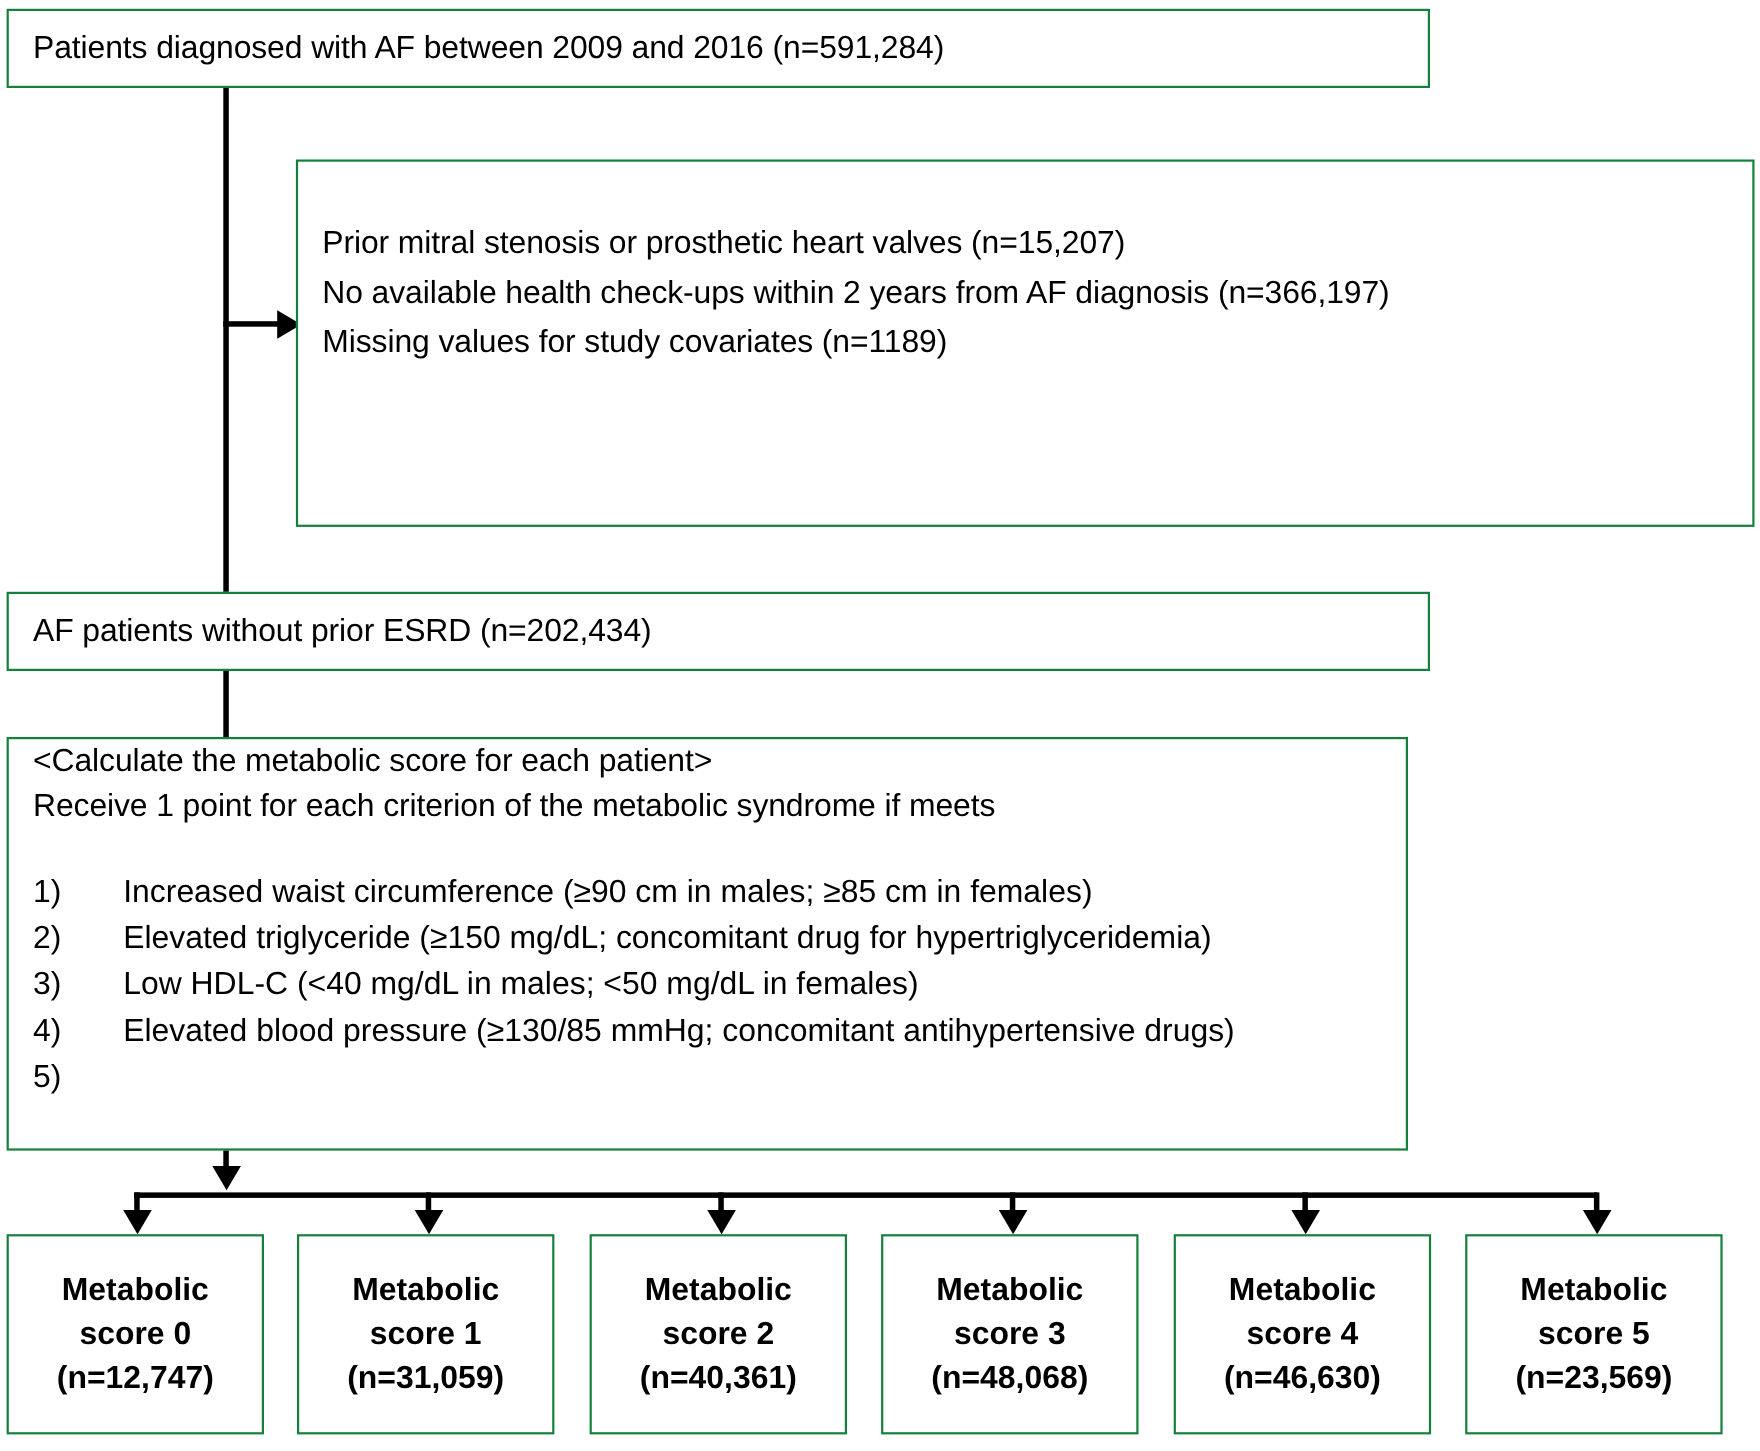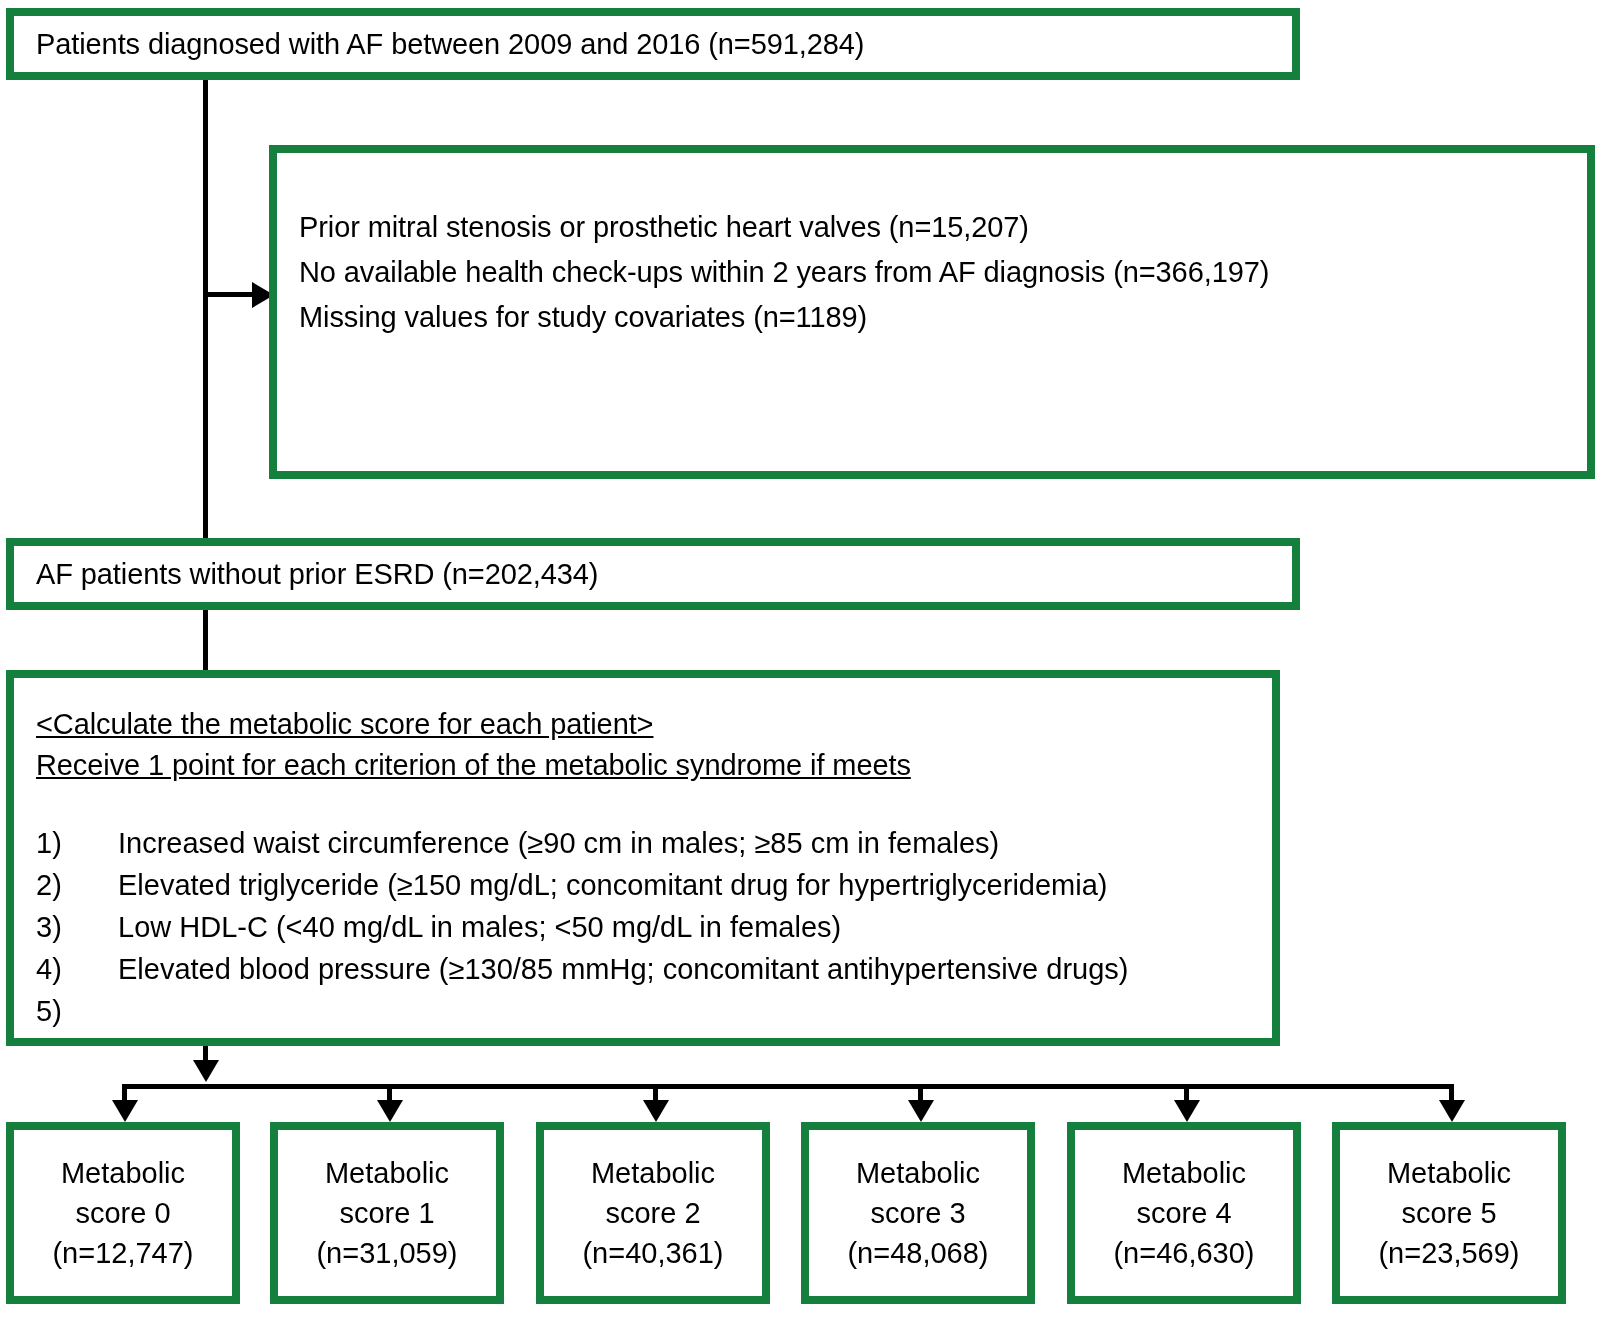--- a/index.html
+++ b/index.html
@@ -16,21 +16,21 @@
     width: 1600px;
     height: 1319px;
     background: #ffffff;
     overflow: hidden;
   }
 
   
   .box {
     position: absolute;
     box-sizing: border-box;
-    border: 8px solid #15803d;
+    border: 2px solid #15803d;
     background: #ffffff;
     display: flex;
     flex-direction: column;
     justify-content: center;
   }
 
   
   .vline {
     position: absolute;
     background: #000000;
@@ -80,22 +80,20 @@
     margin-top: 52px;
   }
   .box-criteria {
     justify-content: flex-start;
   }
   .box-criteria .line {
     padding-left: 22px;
     line-height: 41px;
   }
   .criteria-head {
-    margin-top: 26px;
-    text-decoration: underline;
   }
   .criteria-list {
     margin-top: 36px;
   }
   .criteria-item {
     display: flex;
     font-size: 29px;
     line-height: 42px;
     white-space: nowrap;
     padding-left: 22px;
@@ -108,20 +106,21 @@
   
   .box-score {
     justify-content: center;
     align-items: center;
     text-align: center;
   }
   .box-score .sline {
     font-size: 29px;
     line-height: 40px;
     white-space: nowrap;
+    font-weight: bold;
   }
 </style>
 </head>
 <body>
 
 <div id="canvas">
 
   <div class="box box-top" style="left:6px; top:8px; width:1294px; height:72px;">
     <div class="line">Patients diagnosed with AF between 2009 and 2016 (n=591,284)</div>
   </div>

